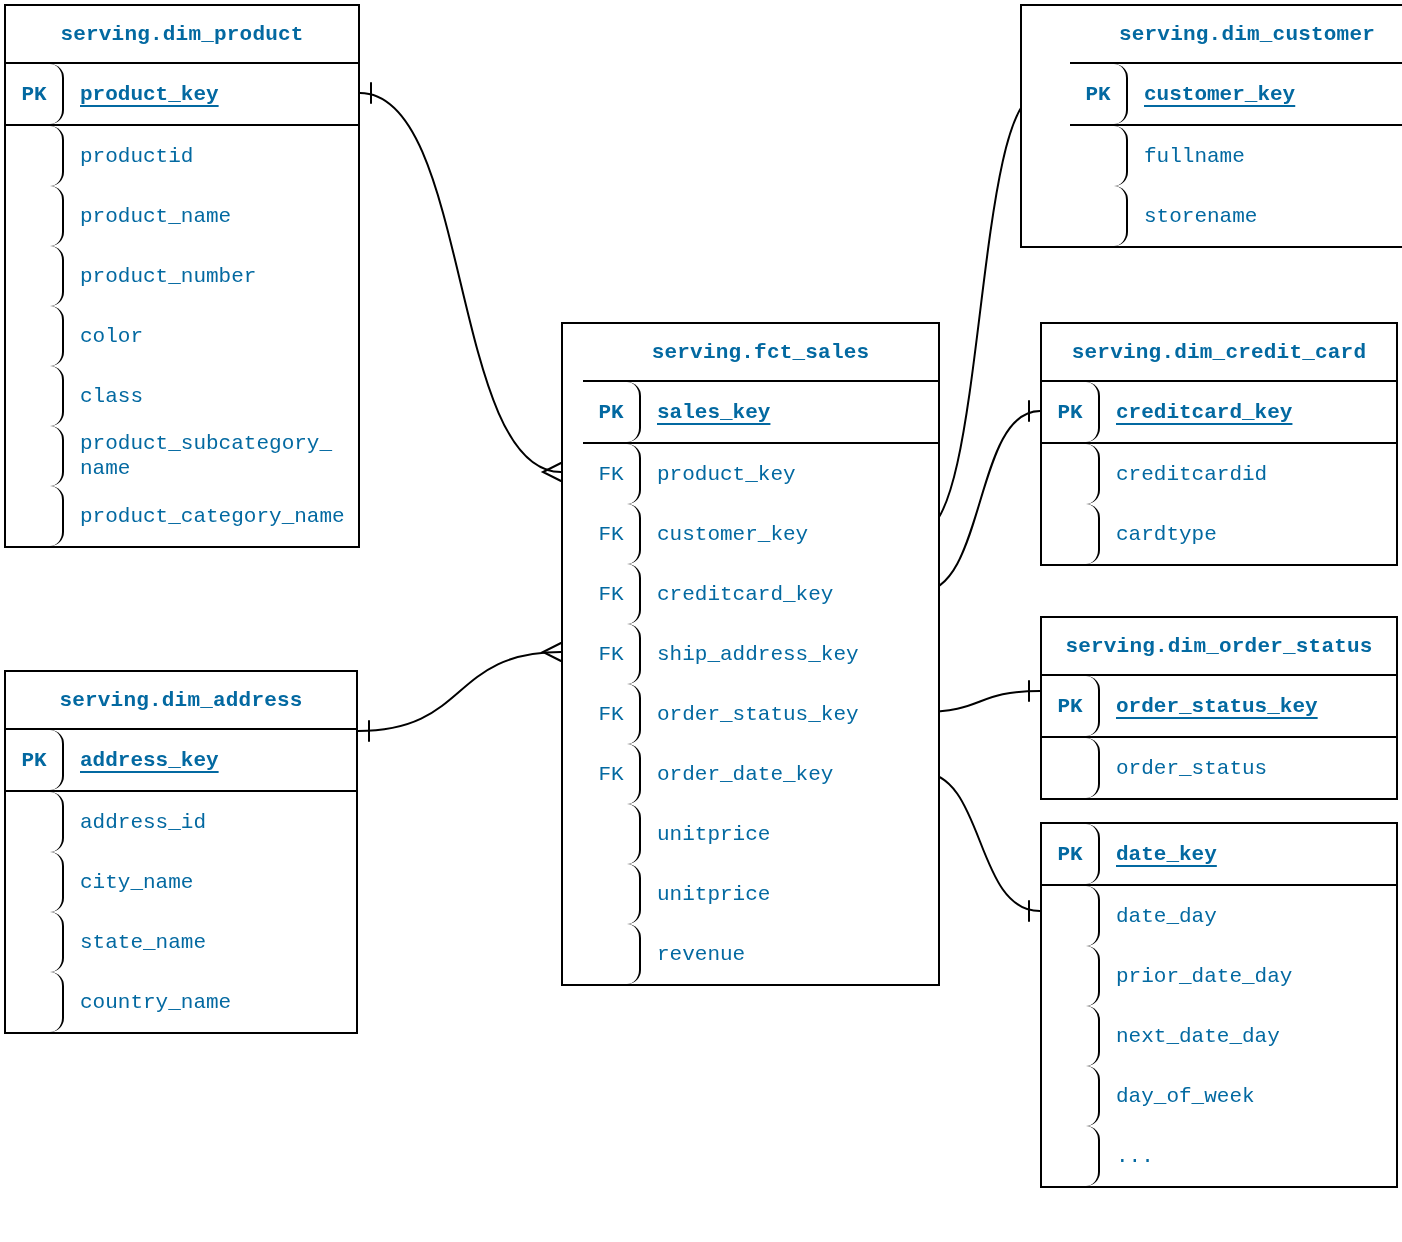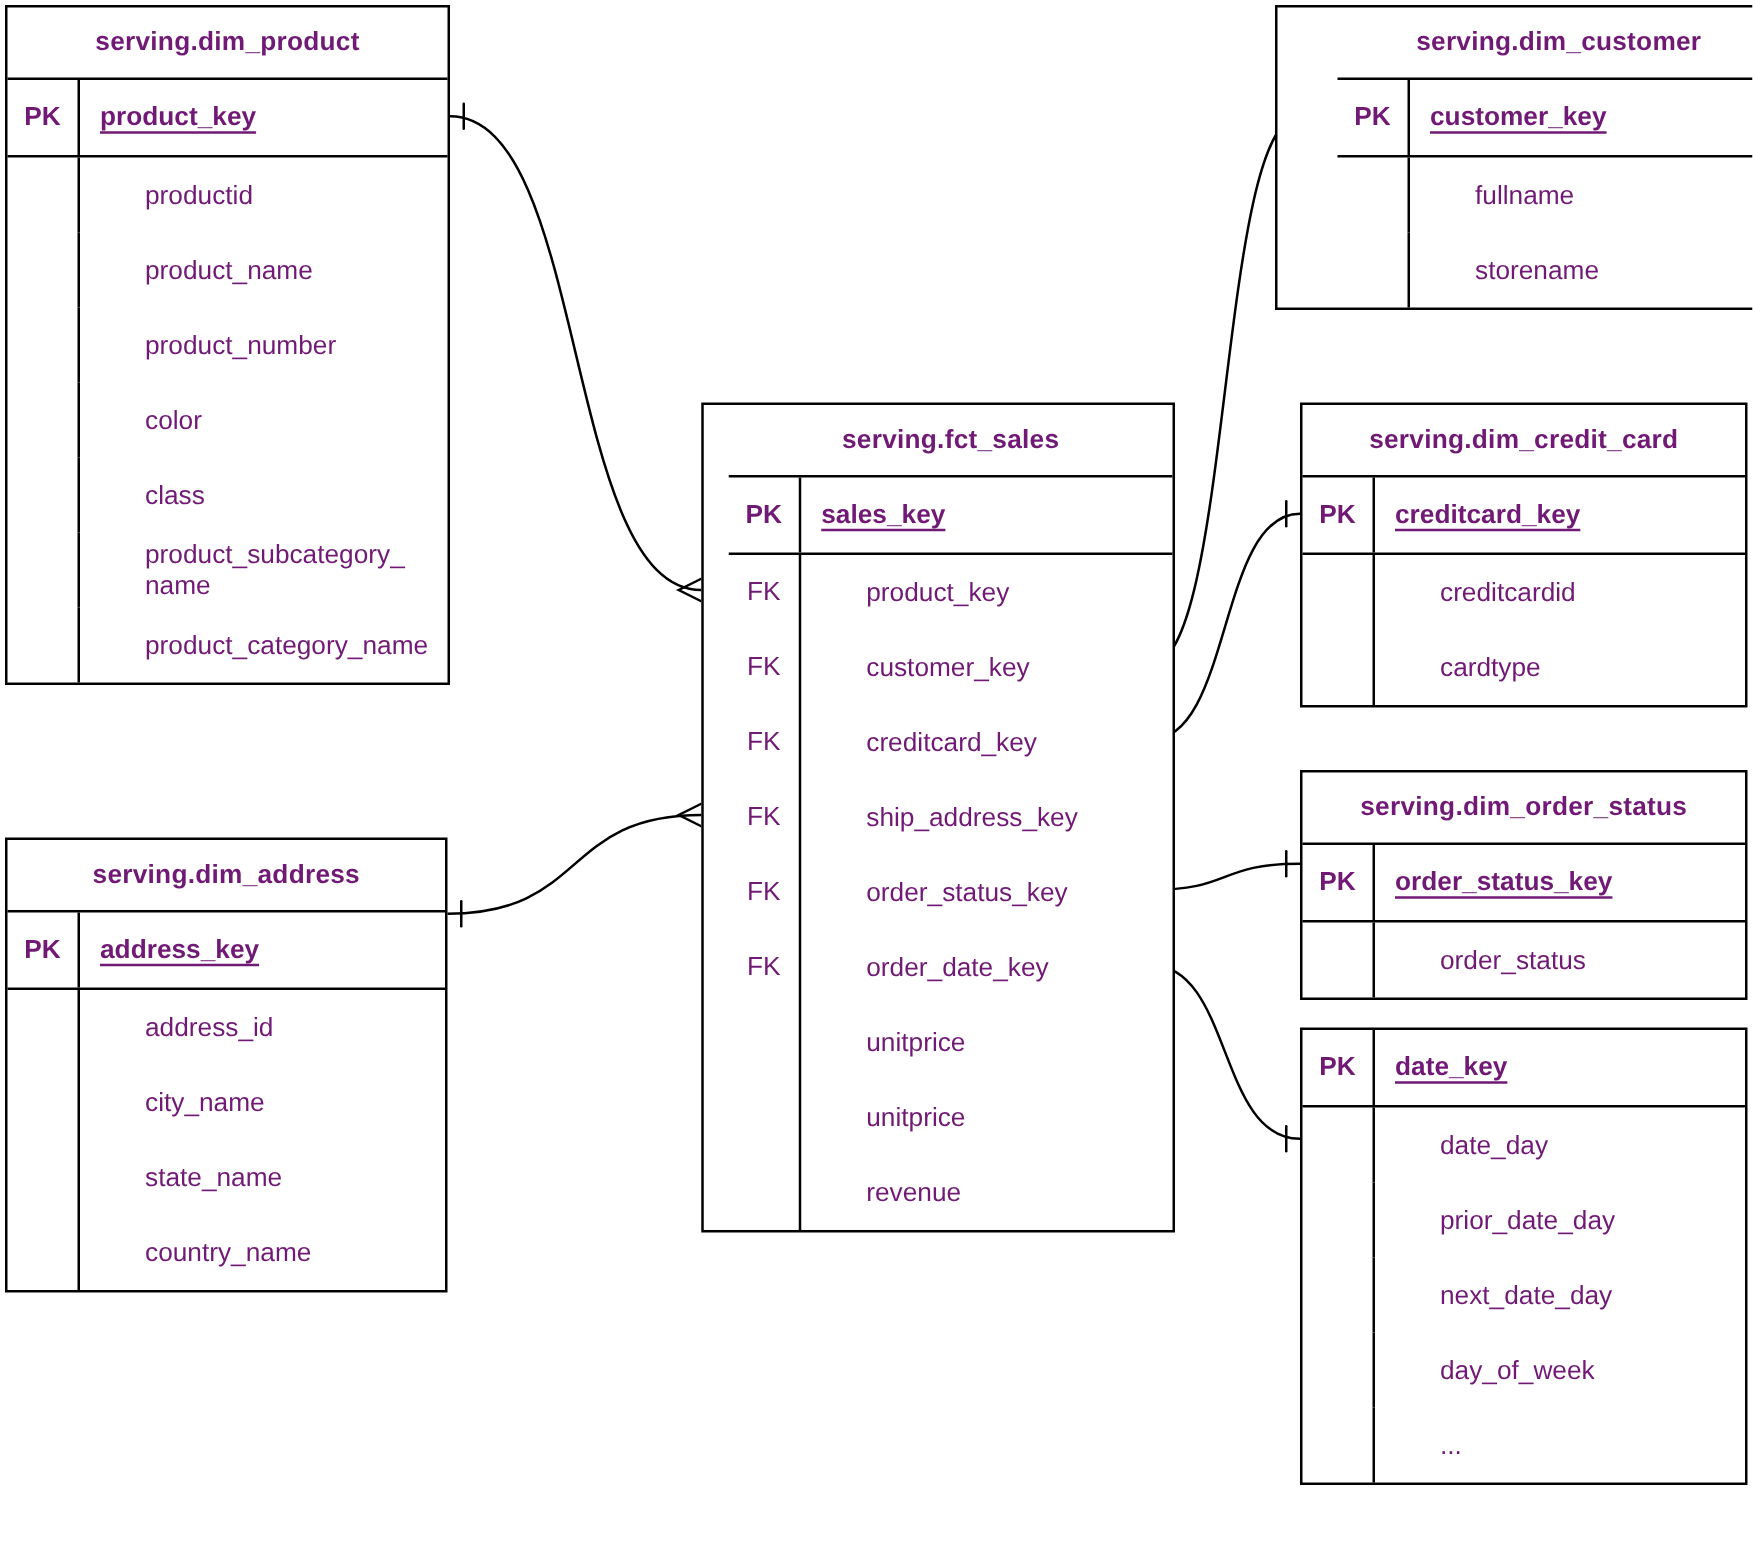--- a/index.html
+++ b/index.html
@@ -1,22 +1,22 @@
 <!DOCTYPE html>
 <html><head>
 <meta charset="utf-8">
 <style>
   html, body { margin: 0; padding: 0; background: #ffffff; }
   .canvas {
     position: relative;
     width: 1402px;
     height: 1242px;
     background: #ffffff;
-    font-family: Liberation Sans, sans-serif;
-    color: #701a75;
+    font-family: Liberation Mono, monospace;
+    color: #0369a1;
     overflow: hidden;
   }
   svg.connectors {
     position: absolute;
     left: 0; top: 0;
     z-index: 0;
   }
   .entity {
     position: absolute;
     border: 2px solid #000000;
@@ -39,20 +39,21 @@
     display: flex;
   }
   .badge-cell {
     width: 56px;
     flex: 0 0 56px;
     border-right: 2px solid #000000;
     display: flex;
     align-items: center;
     justify-content: center;
     font-size: 21px;
+    border-radius: 14px;
   }
   .pk-row .badge-cell { font-weight: bold; }
   .field-cell {
     flex: 1;
     display: flex;
     align-items: center;
     padding-left: 16px;
     font-size: 21px;
   }
   .pk-field {
@@ -61,21 +62,20 @@
     text-decoration-thickness: 2px;
     text-underline-offset: 5px;
   }
   .attr-row {
     height: 60px;
     display: flex;
   }
   .attr-name {
     white-space: pre-line;
     line-height: 25px;
-    margin-left: 36px;
   }
 </style>
 </head>
 <body>
 
 <div class="canvas">
   <svg class="connectors" width="1402" height="1242" viewBox="0 0 1402 1242">
       <g stroke="#000000" stroke-width="2" fill="none" stroke-linecap="round">
         <path d="M 360,93 C 470.55,93 450.45,472 561,472"></path>
         <path d="M 561,463 L 543,472 L 561,481"></path>

